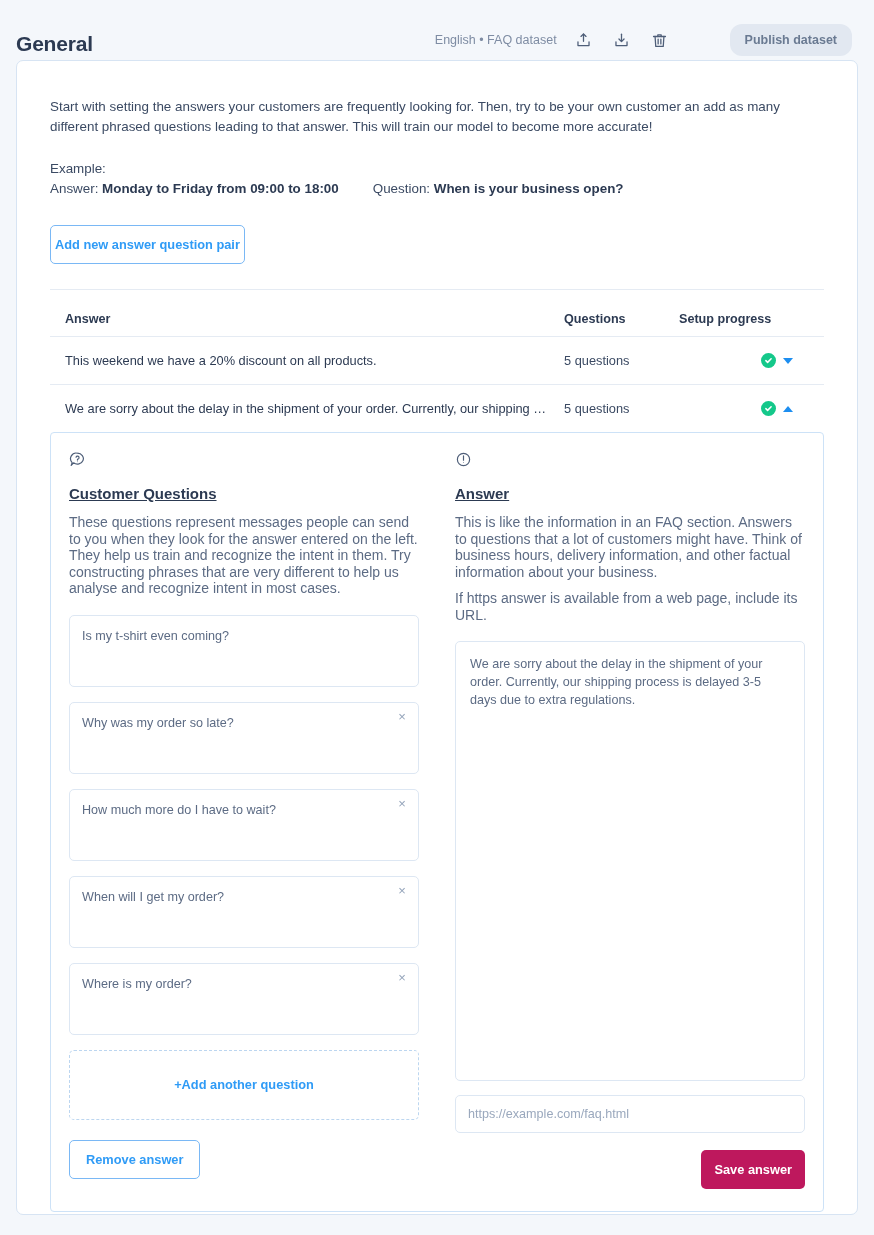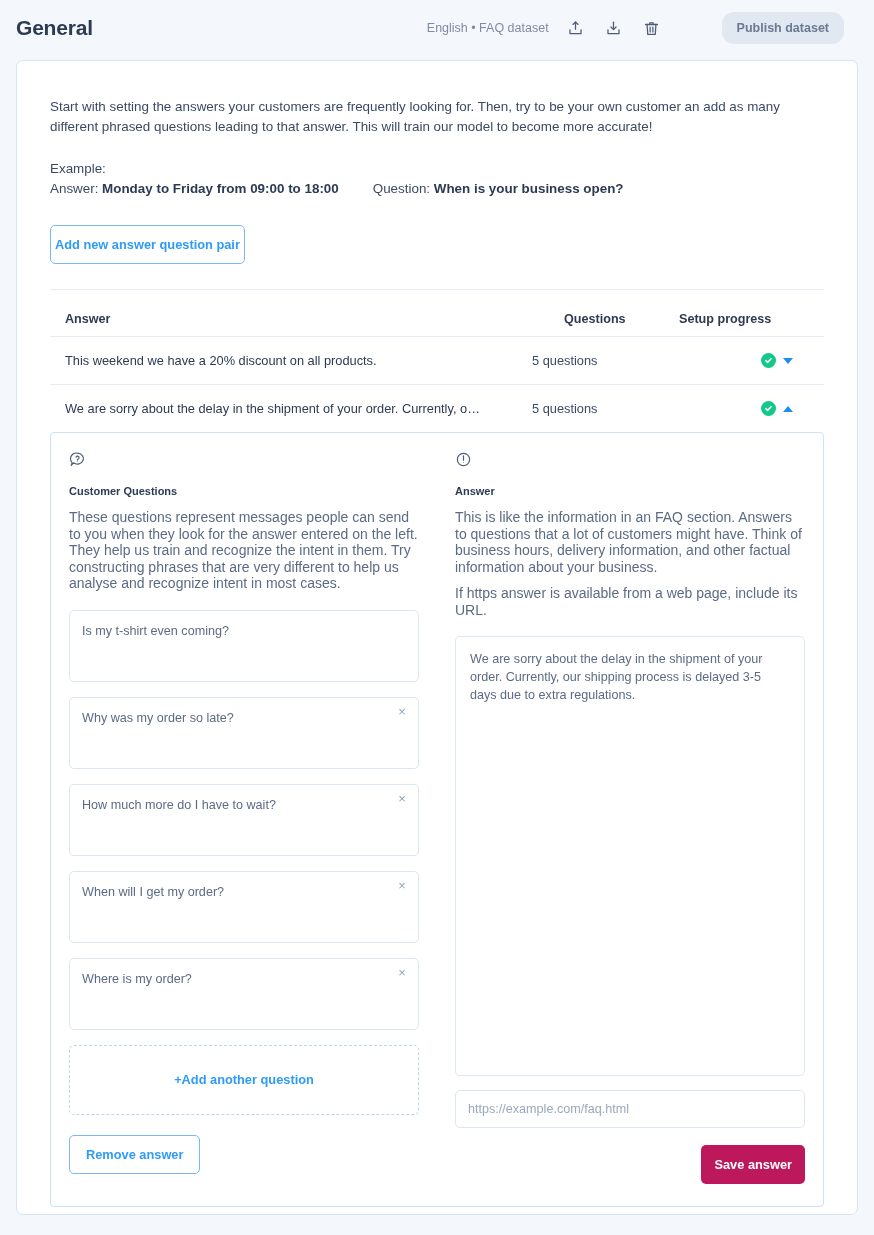--- a/index.html
+++ b/index.html
@@ -9,22 +9,22 @@
     width: 874px; height: 1235px;
     background: #f4f7fb;
     font-family: "Liberation Sans", sans-serif;
     -webkit-font-smoothing: antialiased;
   }
   .page { position: relative; width: 874px; height: 1235px; overflow: hidden; }
 
   
   .topbar {
     height: 56px;
-    display: flex; align-items: center;
-    padding: 0 30px 0 16px;
+    display: flex; align-items: flex-end;
+    padding: 0 22px 0 16px;
   }
   .page-title {
     font-size: 21px; font-weight: 700; color: #2c3a52;
     letter-spacing: -0.2px;
   }
   .topbar-right {
     margin-left: auto; display: flex; align-items: center; gap: 16px;
   }
   .dataset-meta { font-size: 12.5px; color: #7e8ca3; white-space: nowrap; }
   .icon-btn {
@@ -83,21 +83,20 @@
   .col-answer { flex: 1 1 auto; }
   .col-questions { width: 115px; flex: 0 0 115px; }
   .col-progress { width: 130px; flex: 0 0 130px; }
 
   .tbl-row {
     display: flex; align-items: flex-end;
     padding: 16px 15px;
     border-top: 1px solid #e5ebf3;
     font-size: 12.8px; color: #2c3a52;
     cursor: pointer;
-    gap: 32px;
   }
   .tbl-row:first-of-type { border-top: 1px solid #e5ebf3; }
   .row-answer {
     flex: 1 1 auto; padding-right: 16px;
     white-space: nowrap; overflow: hidden; text-overflow: ellipsis;
   }
   .row-questions { width: 115px; flex: 0 0 115px; color: #3b4a63; }
   .row-progress {
     width: 130px; flex: 0 0 130px;
     display: flex; align-items: center; gap: 7px;
@@ -127,21 +126,21 @@
     display: flex;
     padding: 18px 0 22px 0;
   }
   .pane { padding: 0 18px; }
   .pane-left { flex: 0 0 50%; max-width: 50%; }
   .pane-right { flex: 0 0 50%; max-width: 50%; }
 
   .pane-icon { color: #4e5e78; height: 22px; margin-bottom: 12px; }
   .pane-icon svg { display: block; }
   .pane-title {
-    font-size: 11px; font-weight: 700; color: #2c3a52; margin-bottom: 12px;
+    font-size: 15px; font-weight: 700; color: #2c3a52; margin-bottom: 12px; text-decoration: underline;
   }
   .pane-desc {
     font-size: 14px; line-height: 16.5px; color: #5c6b84; margin: 0 0 10px 0;
   }
 
   .q-list { margin-top: 18px; }
   .q-box {
     position: relative;
     border: 1px solid #dde7f3;
     border-radius: 5px;

